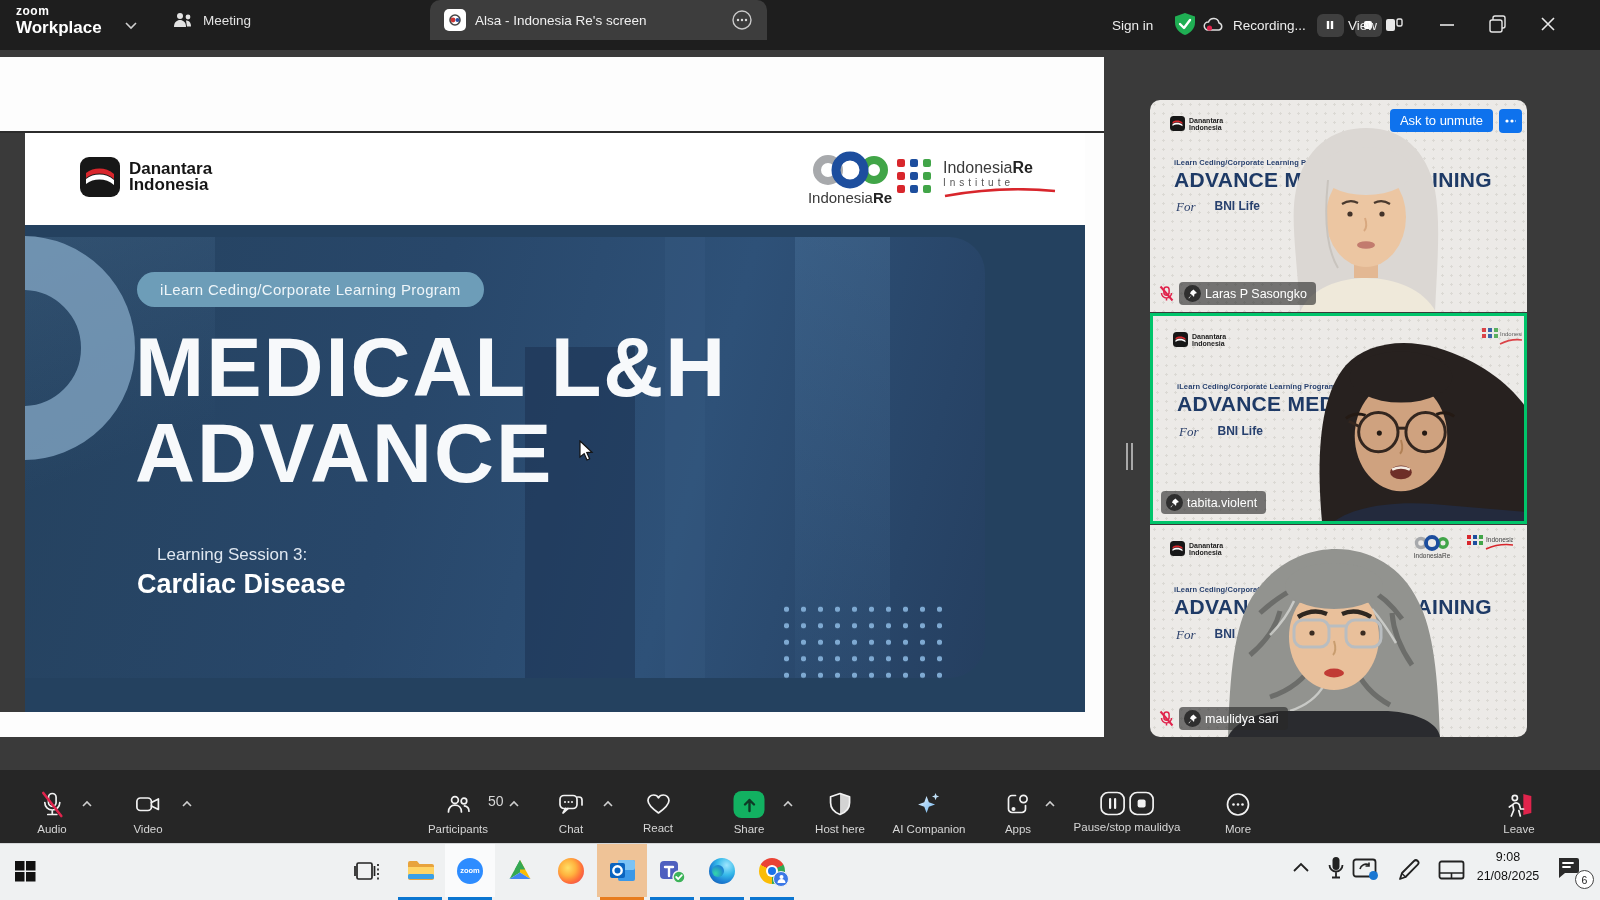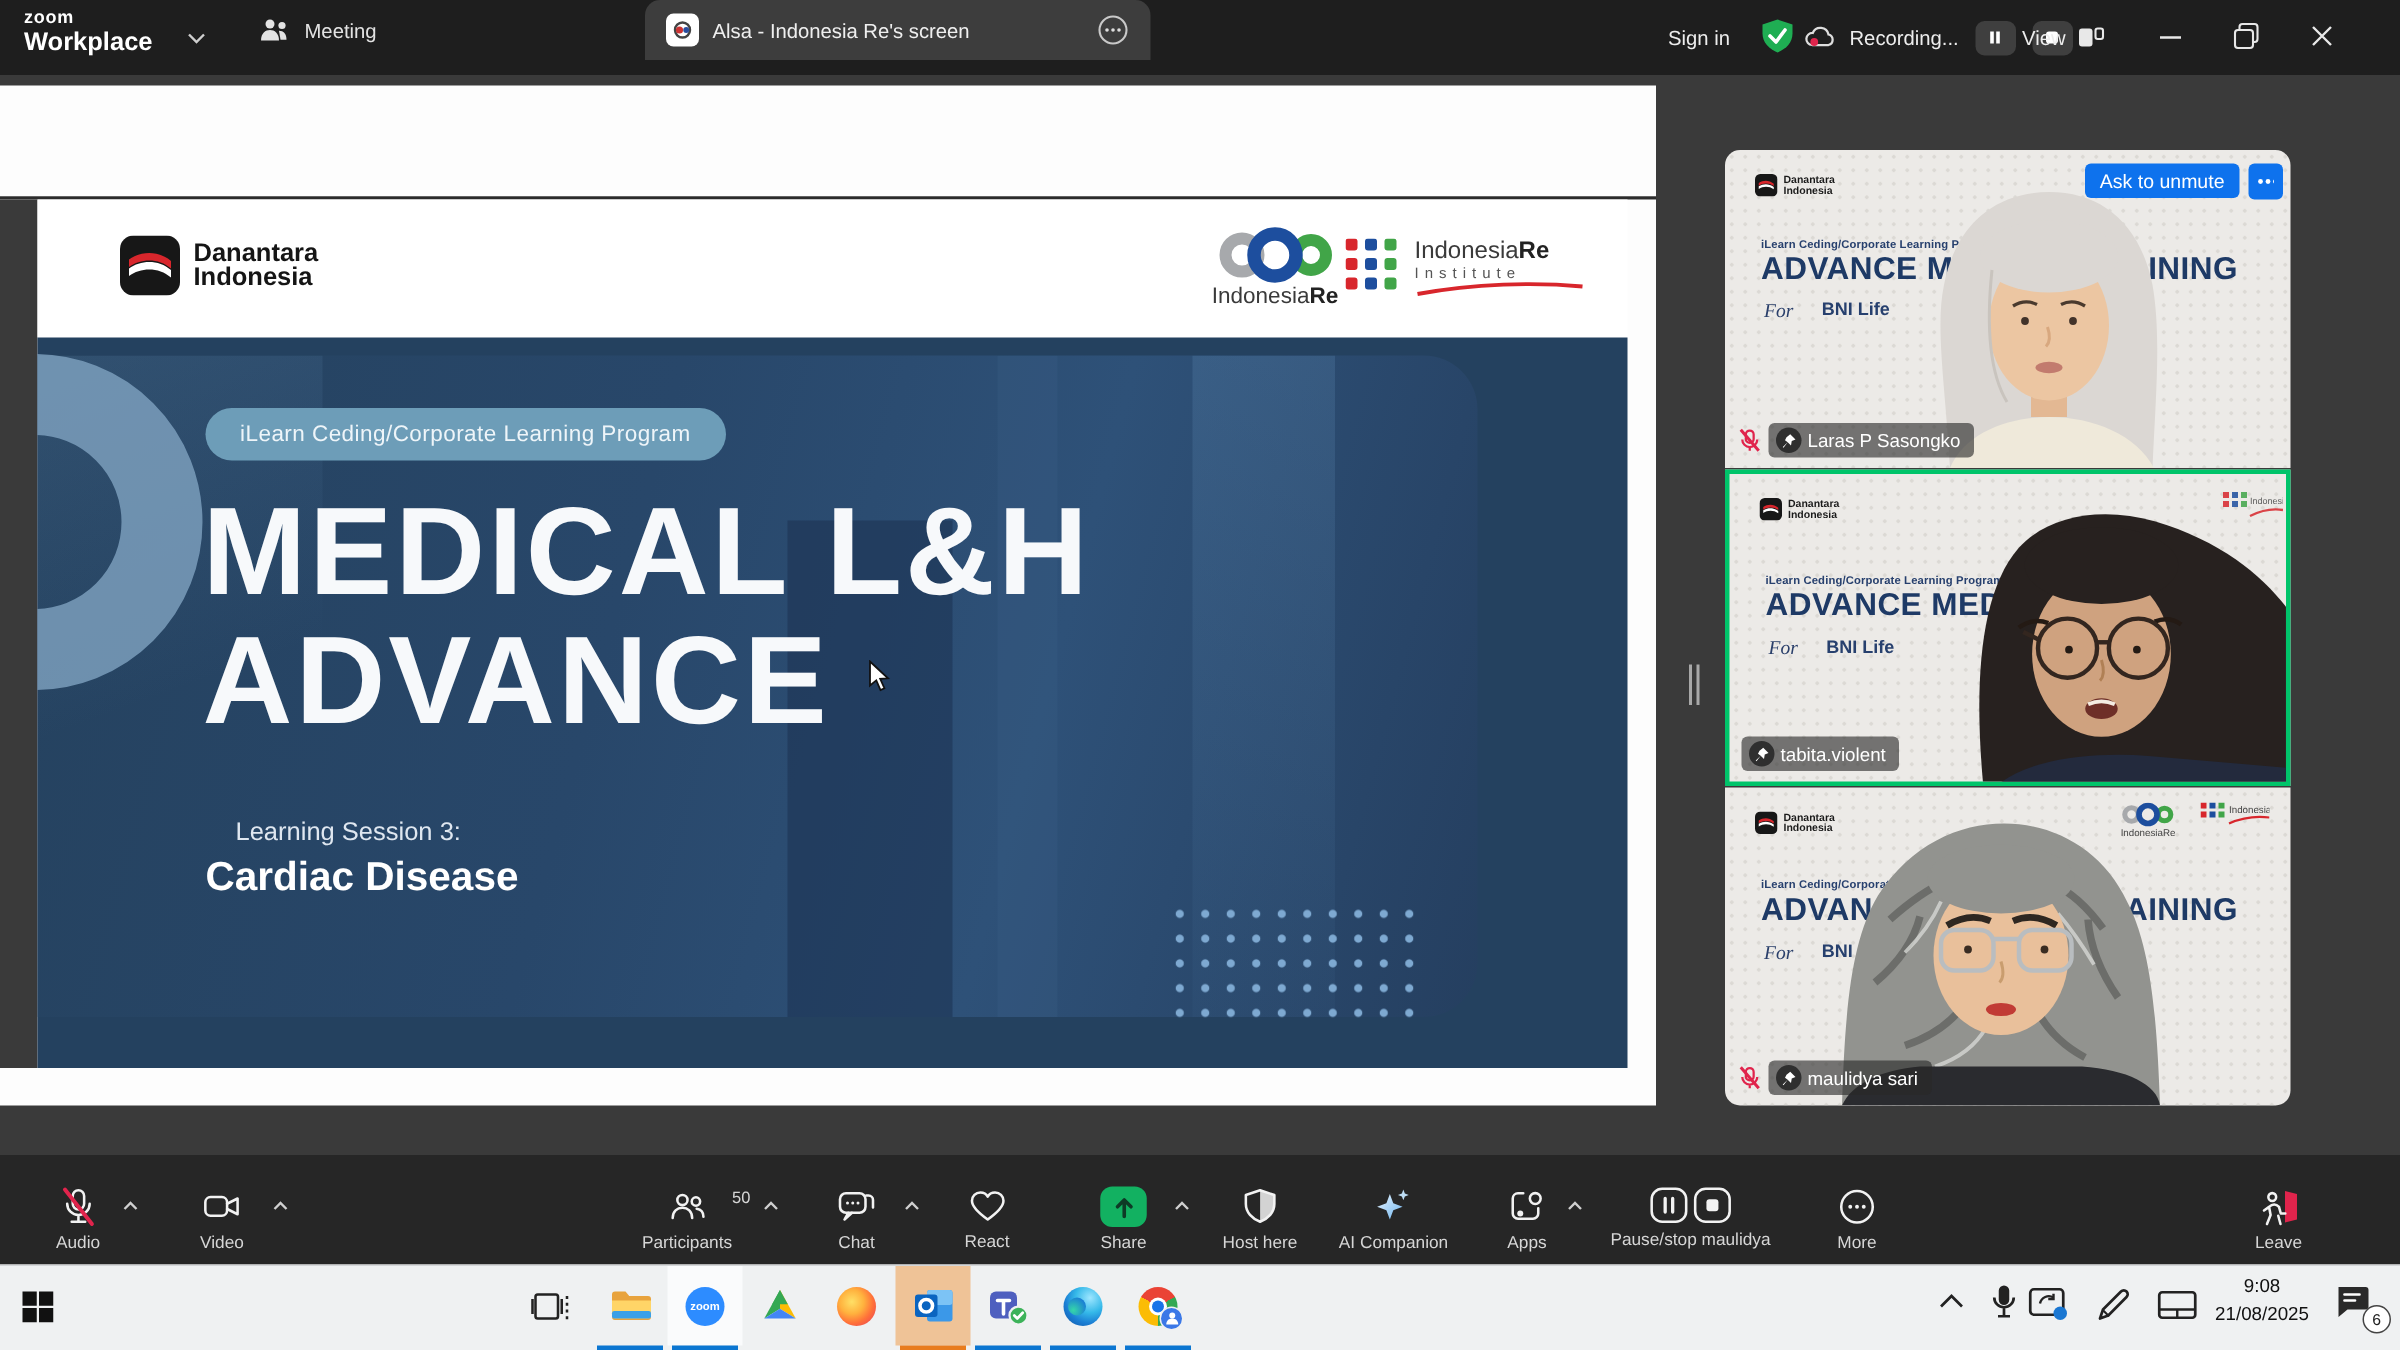--- a/index.html
+++ b/index.html
@@ -60,21 +60,21 @@
   .namerow{position:absolute;left:8px;bottom:7px;display:flex;align-items:center;gap:4px;}
   .namepill{display:flex;align-items:center;gap:4px;background:rgba(40,40,40,.62);border-radius:4px;padding:3px 9px 3px 5px;}
   .namepill span{color:#fff;font-size:12.5px;}
   .pinbadge{width:17px;height:17px;border-radius:50%;background:#2f2f2f;display:flex;align-items:center;justify-content:center;}
   
   #toolbar{position:absolute;left:0;top:770px;width:1600px;height:73px;background:#262626;}
   .titem{position:absolute;top:791px;transform:translateX(-50%);display:flex;flex-direction:column;align-items:center;color:#d6d6d6;cursor:pointer;}
   .tlabel{font-size:11.5px;margin-top:5px;white-space:nowrap;color:#d6d6d6;}
   .tchev{position:absolute;top:800px;cursor:pointer;}
   .sicon{stroke:#f2f2f2;fill:none;stroke-width:1.7;stroke-linecap:round;stroke-linejoin:round;}
-  .pcount{position:absolute;left:472px;top:793px;font-size:11px;color:#d6d6d6;padding-left:16px;}
+  .pcount{position:absolute;left:472px;top:793px;font-size:14px;color:#d6d6d6;padding-left:16px;}
   
   #taskbar{position:absolute;left:0;top:843px;width:1600px;height:57px;background:#eff1f2;border-top:1px solid #d4d6d8;box-sizing:border-box;}
   .searchbox{position:absolute;left:48px;top:849px;width:280px;height:45px;background:#fff;border:1px solid #b9bcbe;box-sizing:border-box;display:flex;align-items:center;}
   .searchinput{border:none;outline:none;font-size:15px;color:#5a5a5a;font-family:inherit;width:160px;background:transparent;}
   .slot{position:absolute;top:844px;width:50px;height:53px;display:flex;align-items:center;justify-content:center;cursor:pointer;}
   .underline{position:absolute;top:897px;height:3px;width:44px;background:#0b76d1;}
   .trayico{position:absolute;top:853px;cursor:pointer;}
   .clock{position:absolute;left:1472px;top:848px;width:72px;text-align:center;font-size:12.5px;color:#111;line-height:1.55;cursor:default;}
   
   #cursor{position:absolute;left:578px;top:440px;}

